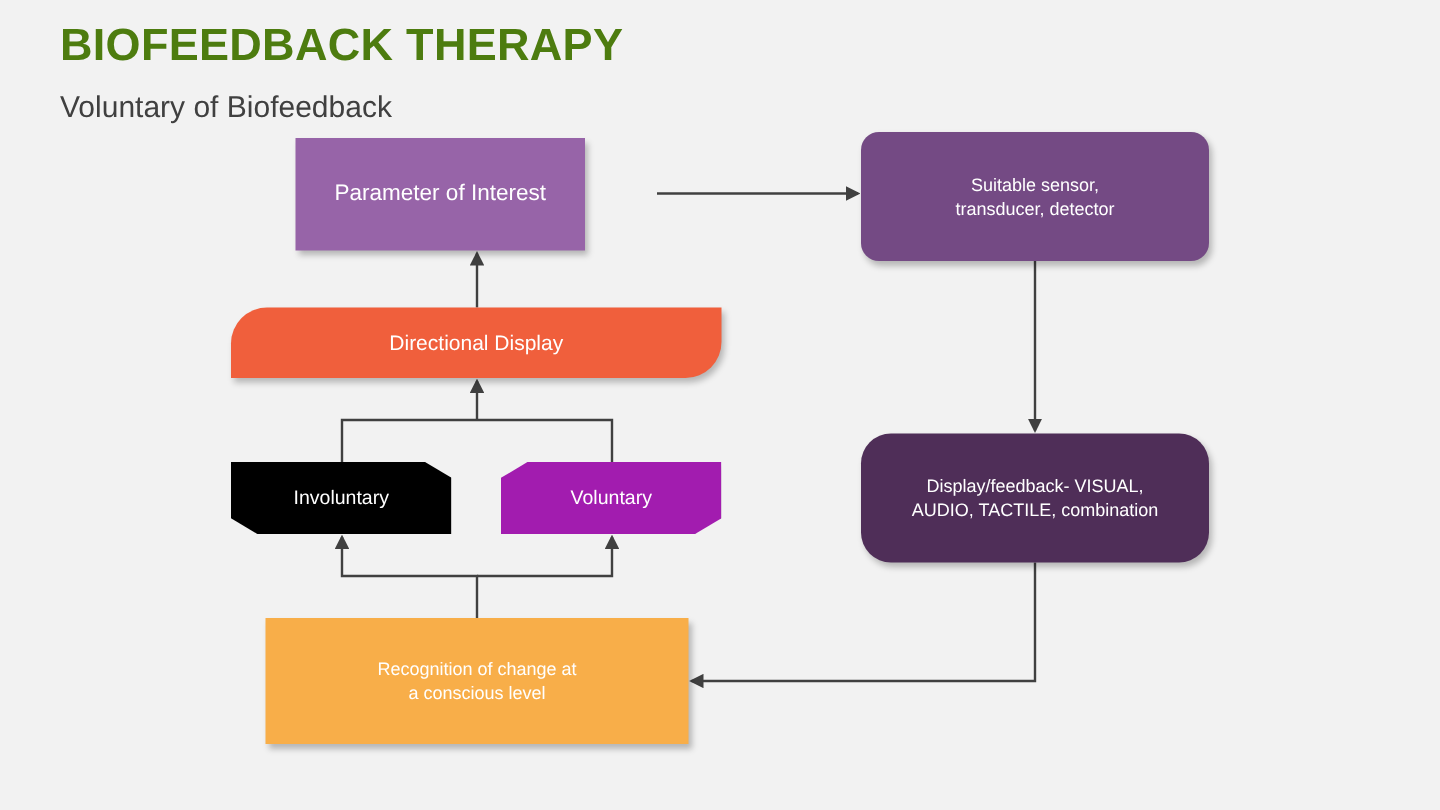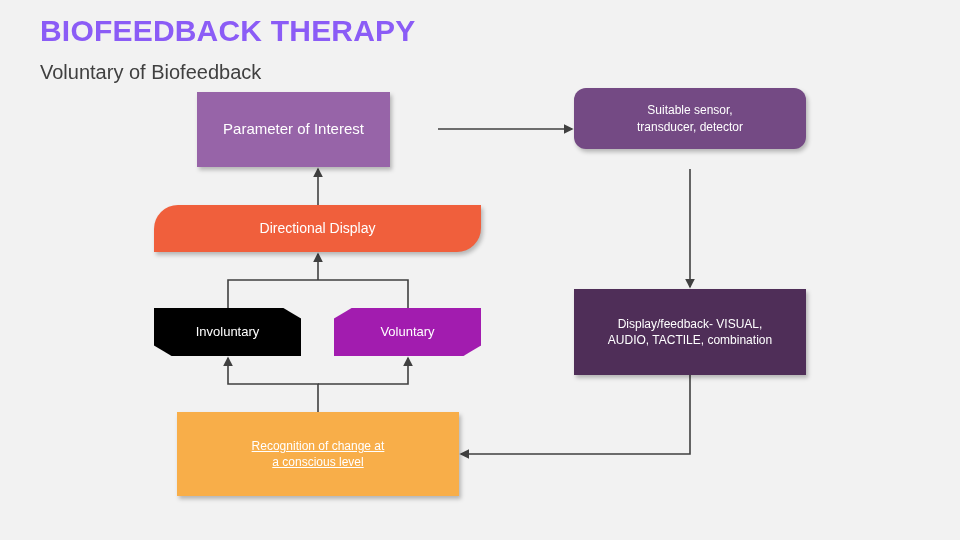--- a/index.html
+++ b/index.html
@@ -1,27 +1,27 @@
 <!DOCTYPE html>
 <html><head>
   <meta charset="utf-8">
   <style>
     html, body { margin: 0; padding: 0; }
     body { width: 960px; height: 540px; background: #f2f2f2; position: relative; overflow: hidden; font-family: "Liberation Sans", "DejaVu Sans", sans-serif; }
-    .title { position: absolute; left: 40px; top: 14px; font-size: 30px; font-weight: bold; color: #8b5cf6; letter-spacing: 0.2px; }
+    .title { position: absolute; left: 40px; top: 14px; font-size: 30px; font-weight: bold; color: #4d7c0f; letter-spacing: 0.2px; }
     .subtitle { position: absolute; left: 40px; top: 61px; font-size: 20px; color: #404040; }
     .box { position: absolute; display: flex; align-items: center; justify-content: center; text-align: center; color: #fff; font-size: 13px; line-height: 1.35; box-shadow: 2px 3px 4px rgba(0,0,0,0.25); box-sizing: border-box; padding: 0 8px; }
     .box span { white-space: pre-line; }
     #b-param { left: 197px; top: 92px; width: 193px; height: 75px; font-size: 15px; }
-    #b-sensor { left: 574px; top: 88px; width: 232px; height: 61px; border-radius: 12px; font-size: 12px; }
-    #b-display { left: 574px; top: 289px; width: 232px; height: 86px; border-radius: 0; font-size: 12px; }
+    #b-sensor { left: 574px; top: 88px; width: 232px; height: 86px; border-radius: 12px; font-size: 12px; }
+    #b-display { left: 574px; top: 289px; width: 232px; height: 86px; border-radius: 20px; font-size: 12px; }
     #b-direction { left: 154px; top: 205px; width: 327px; height: 47px; border-radius: 24px 0 24px 0; font-size: 14px; }
     #b-invol { left: 154px; top: 308px; width: 147px; height: 48px; clip-path: polygon(0 0, 88% 0, 100% 22%, 100% 100%, 12% 100%, 0 78%); font-size: 13px; }
     #b-vol { left: 334px; top: 308px; width: 147px; height: 48px; clip-path: polygon(12% 0, 100% 0, 100% 78%, 88% 100%, 0 100%, 0 22%); font-size: 13px; }
-    #b-recog { left: 177px; top: 412px; width: 282px; height: 84px; font-size: 12px; text-decoration: underline; }
+    #b-recog { left: 177px; top: 412px; width: 282px; height: 84px; font-size: 12px; }
     svg.connectors { position: absolute; left: 0; top: 0; width: 960px; height: 540px; pointer-events: none; }
   </style>
 </head>
 <body>
 
 <div class="title">BIOFEEDBACK THERAPY</div>
 <div class="subtitle">Voluntary of Biofeedback</div>
 
 <svg class="connectors" xmlns="http://www.w3.org/2000/svg">
   <defs>

